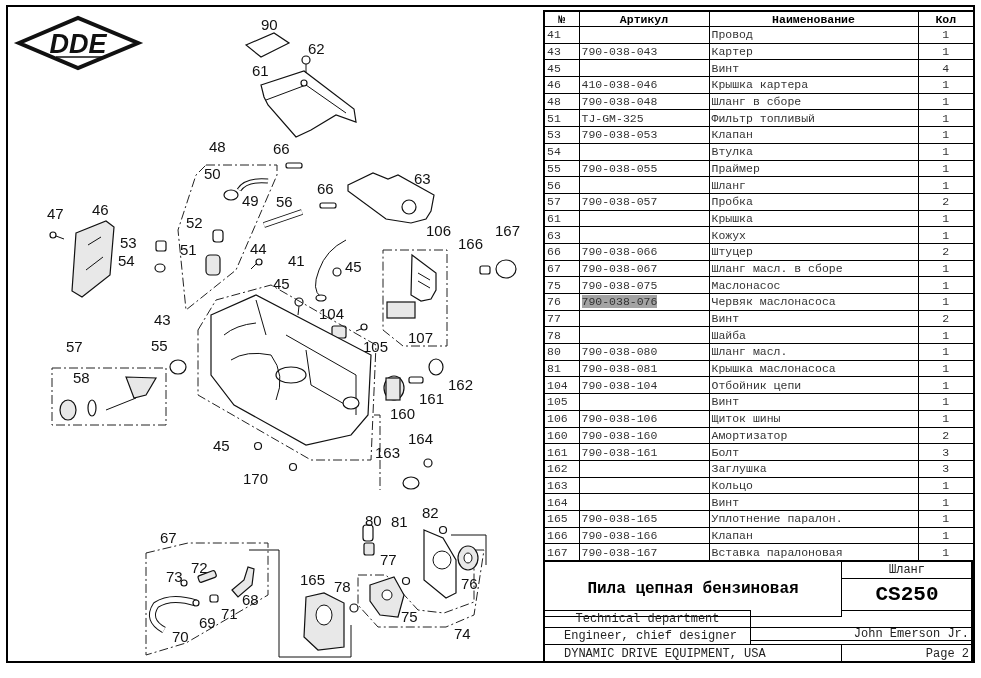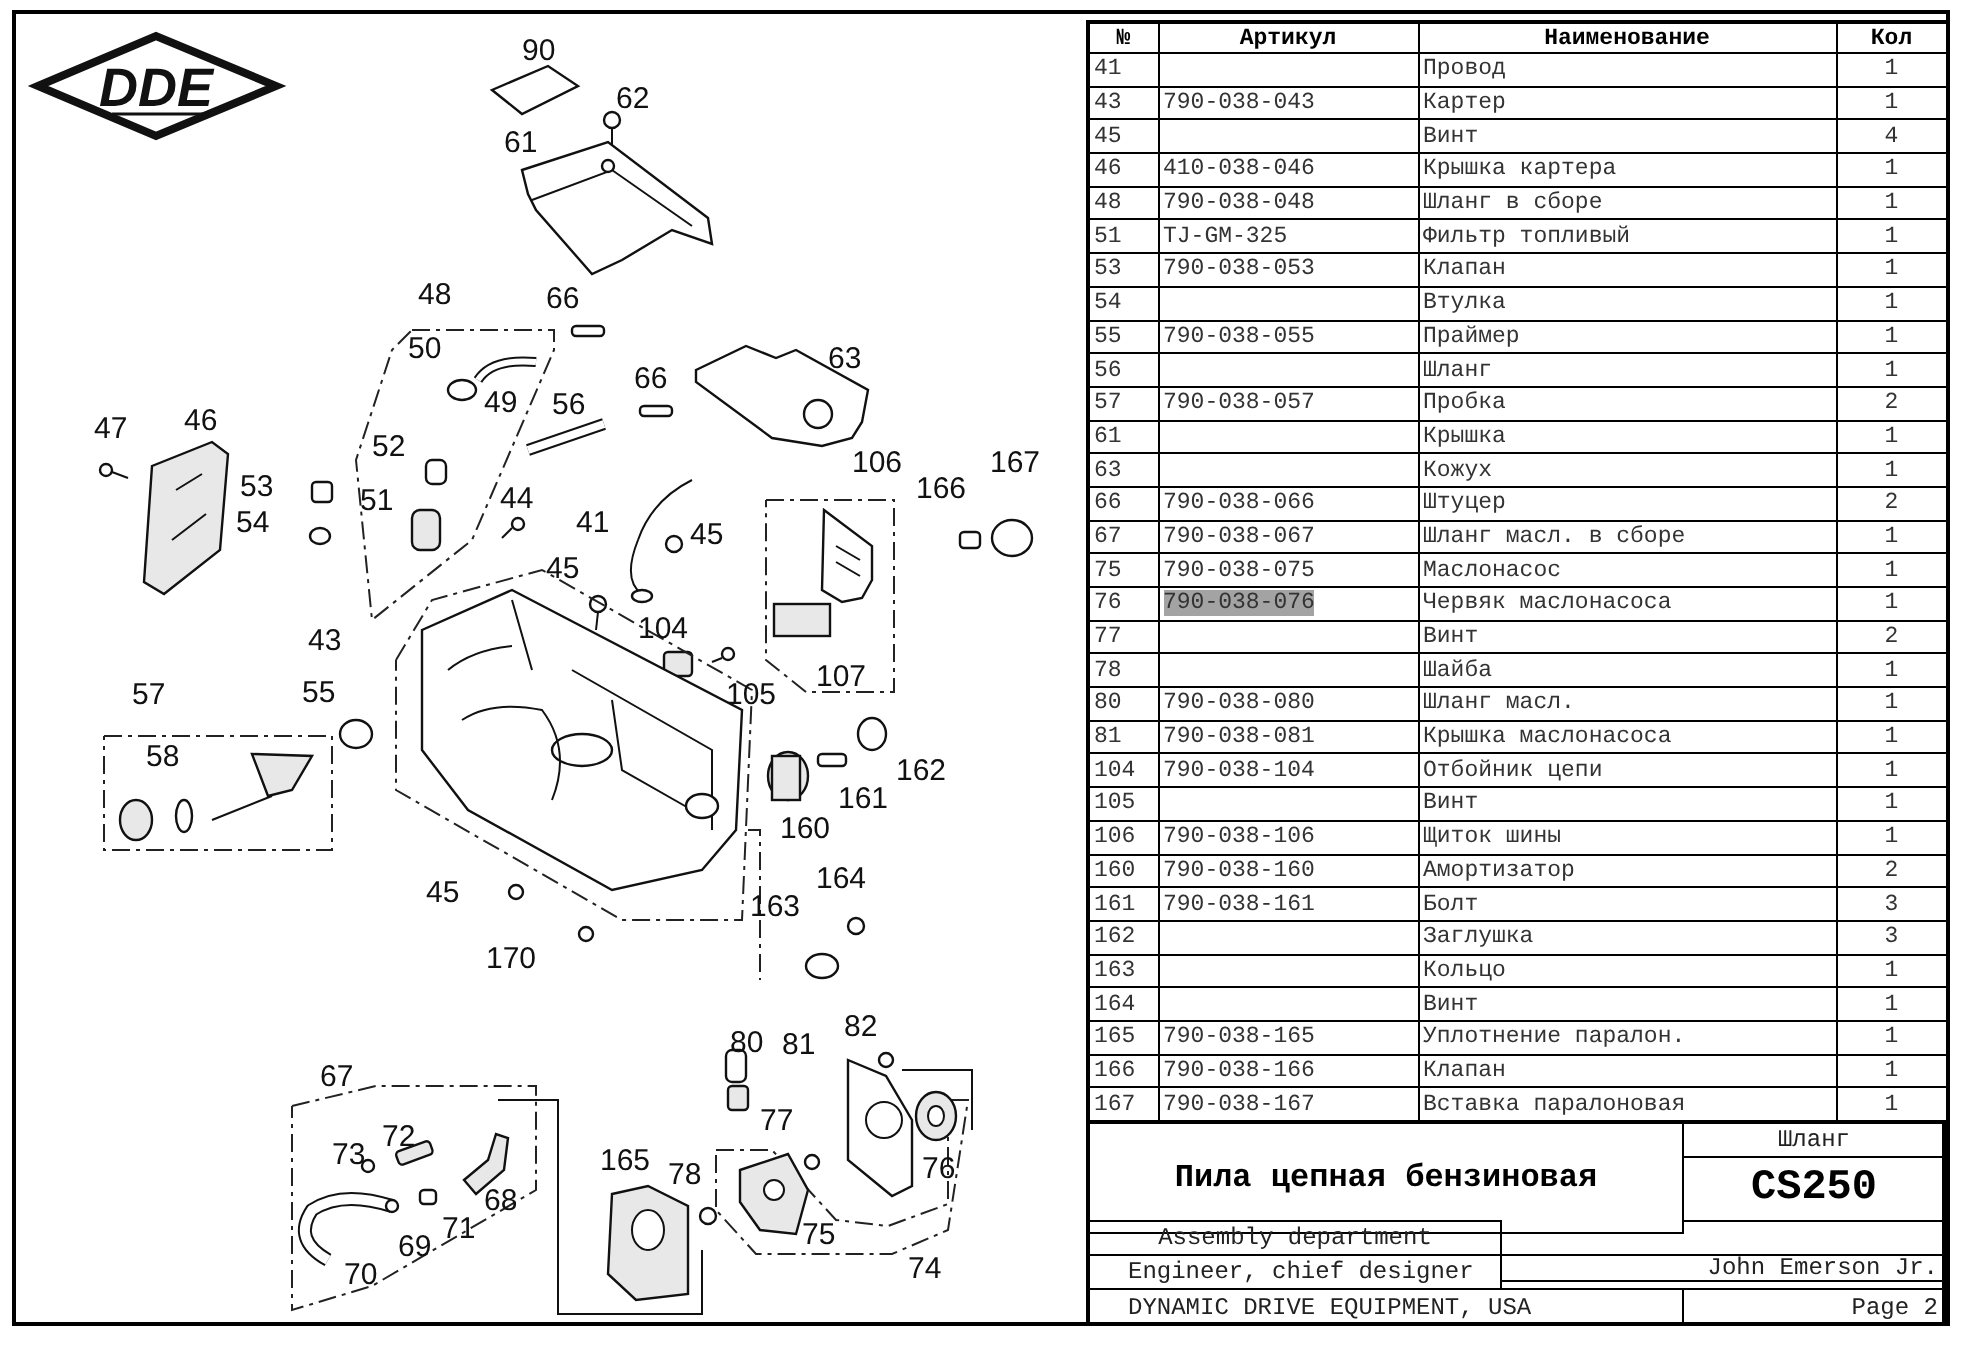--- a/index.html
+++ b/index.html
@@ -516,18 +516,18 @@
           <td class="qty">1</td>
         </tr>
       </tbody>
   </table>
 </div>
 
 <div class="titleblock">
   <div class="tb-cell center big" style="left:-1px;top:-1px;width:298px;height:56px;font-size:16px;">Пила цепная бензиновая</div>
   <div class="tb-cell center" style="left:296px;top:-1px;width:132px;height:18px;">Шланг</div>
   <div class="tb-cell center big" style="left:296px;top:16px;width:132px;height:33px;">CS250</div>
-  <div class="tb-cell center" style="left:-1px;top:48px;width:207px;height:18px;">Assembly department</div>
+  <div class="tb-cell center" style="left:-1px;top:48px;width:207px;height:18px;">Technical department</div>
   <div class="tb-cell left" style="left:-1px;top:65px;width:207px;height:18px;">Engineer, chief designer</div>
   <div class="tb-cell right" style="left:205px;top:65px;width:223px;height:14px;">John Emerson Jr.</div>
   <div class="tb-cell left" style="left:-1px;top:82px;width:298px;height:19px;">DYNAMIC DRIVE EQUIPMENT, USA</div>
   <div class="tb-cell right" style="left:296px;top:82px;width:132px;height:19px;">Page 2</div>
 </div>
 
 </body></html>

